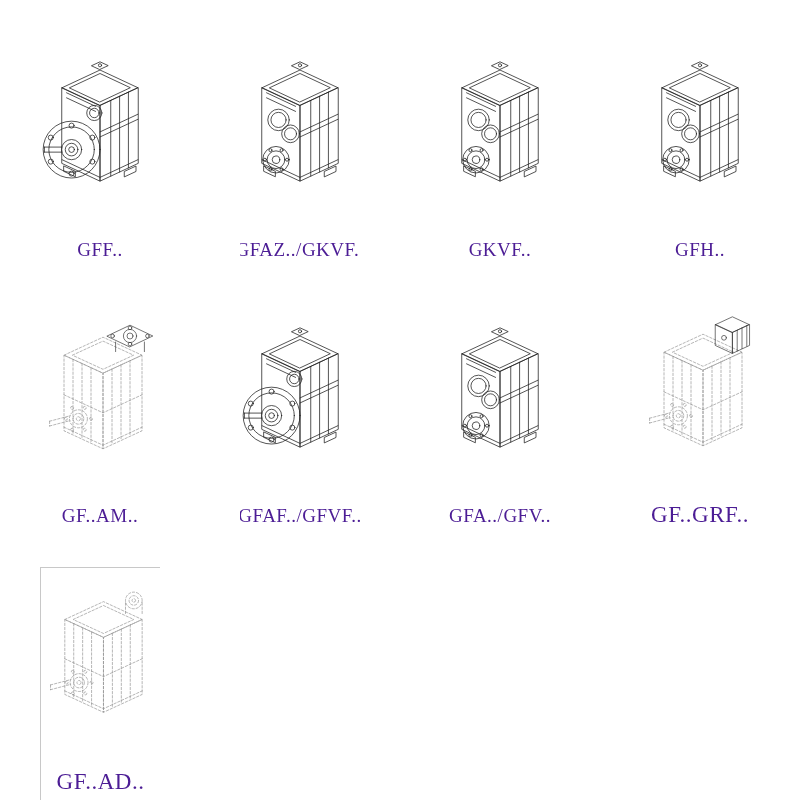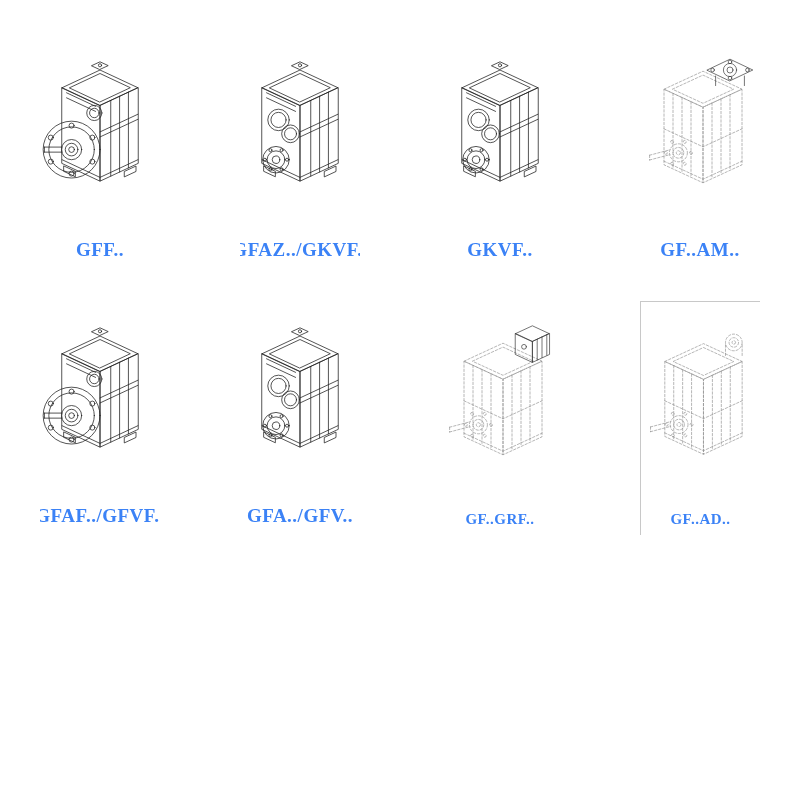--- a/index.html
+++ b/index.html
@@ -20,25 +20,25 @@
   .art {
     flex: 1 1 auto; width: 100%;
     display: flex; align-items: center; justify-content: center;
   }
   svg.draw { color: var(--ink); }
   .phantom svg.draw { color: var(--phantom); }
   use.dashedpart { stroke-dasharray: 4 3; }
   use.solidpart { color: #2e2e2e; stroke-dasharray: none; }
   .caption {
     font-family: "Liberation Serif", "DejaVu Serif", serif;
-    font-weight: 700; font-size: 19px; color: #3b82f6;
+    font-weight: 400; font-size: 19px; color: #4c1d95;
     margin: 0 0 8px 0; letter-spacing: .5px; white-space: nowrap;
     line-height: 1.1;
   }
-  .big .caption { font-size: 15px; }
+  .big .caption { font-size: 23px; }
   .boxed { border-top: 1px solid #c8c8c8; border-left: 1px solid #c8c8c8; }
 </style>
 </head>
 <body>
 
 
 
 
 <svg width="0" height="0" aria-hidden="true">
   <defs>
@@ -205,20 +205,29 @@
     <div class="art">
       <svg class="draw" width="185" height="225" viewBox="0 0 190 230" fill="none" stroke="currentColor" stroke-width="1.2" stroke-linejoin="round" stroke-linecap="round">
         <use href="#g-housing"></use>
           <use href="#g-bores"></use>
       </svg>
     </div>
     <figcaption class="caption">GKVF..</figcaption>
   </figure>
 
 
+  <figure class="cell">
+    <div class="art">
+      <svg class="draw" width="185" height="225" viewBox="0 0 190 230" fill="none" stroke="currentColor" stroke-width="1.2" stroke-linejoin="round" stroke-linecap="round">
+        <use href="#g-housing"></use>
+          <use href="#g-bores"></use>
+      </svg>
+    </div>
+    <figcaption class="caption">GFH..</figcaption>
+  </figure>
 
 
   <figure class="cell phantom">
     <div class="art">
       <svg class="draw" width="195" height="232" viewBox="0 0 200 240" fill="none" stroke="currentColor" stroke-width="1.1" stroke-linejoin="round" stroke-linecap="round">
         <use href="#g-body2" class="dashedpart"></use>
         <use href="#g-hub2" class="dashedpart"></use>
         <use href="#g-topflange" class="solidpart"></use>
       </svg>
     </div>

